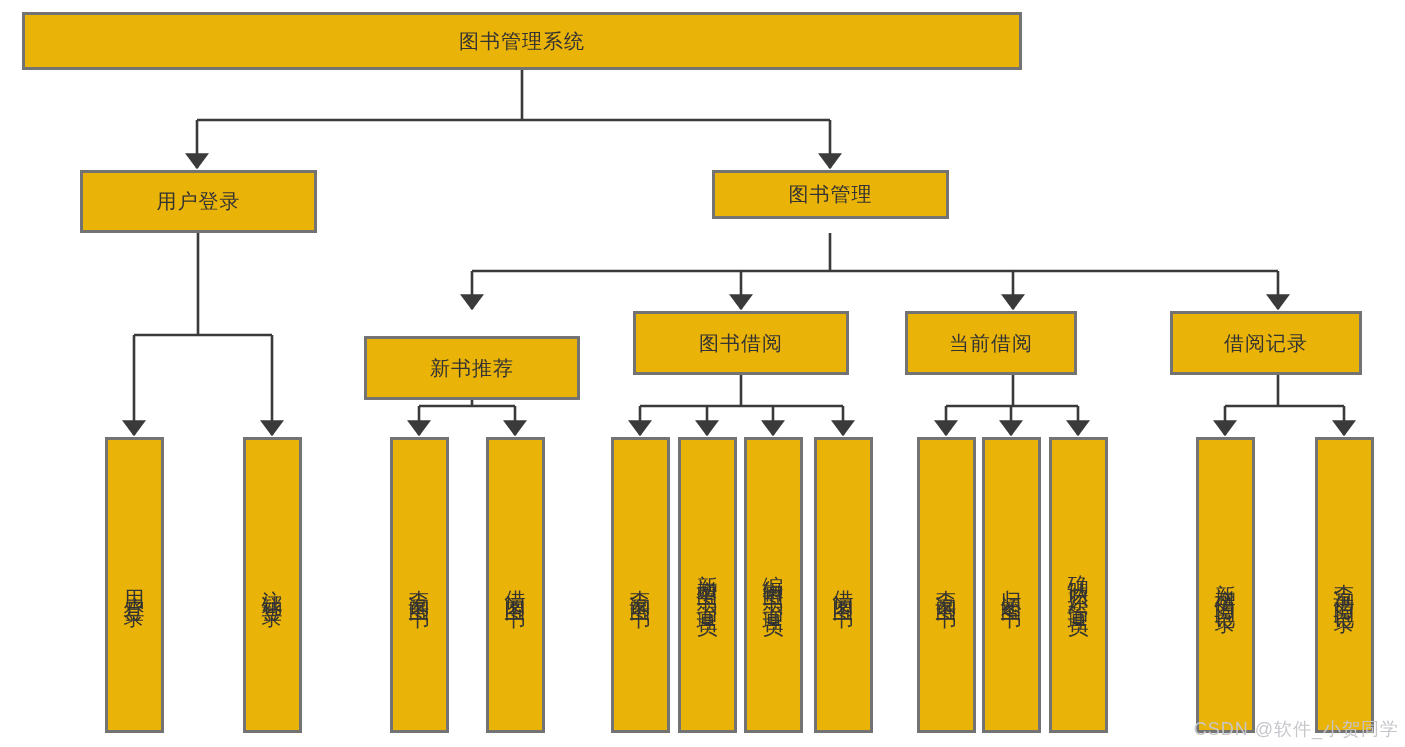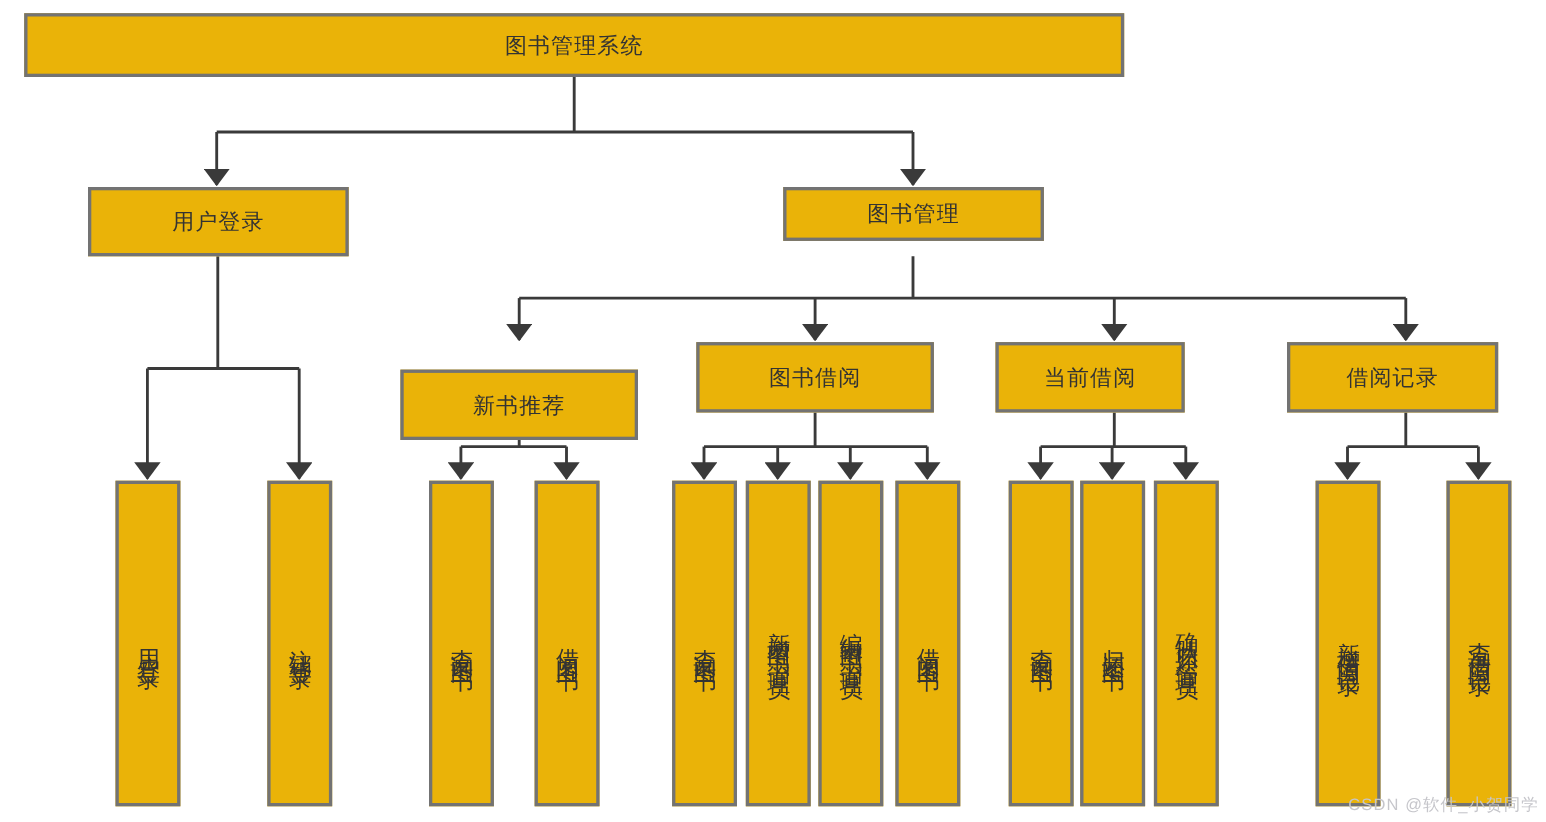--- a/index.html
+++ b/index.html
@@ -22,21 +22,21 @@
     writing-mode:vertical-rl;
     text-orientation:mixed;
     font-size:21px;
     letter-spacing:6px;
     line-height:1;
   }
   .watermark{
     position:absolute;
     right:6px;
     bottom:6px;
-    font-size:15px;
+    font-size:18px;
     color:#c6c6cb;
     letter-spacing:1px;
     pointer-events:none;
   }
 </style>
 </head>
 <body>
 
 <div class="canvas">
 

